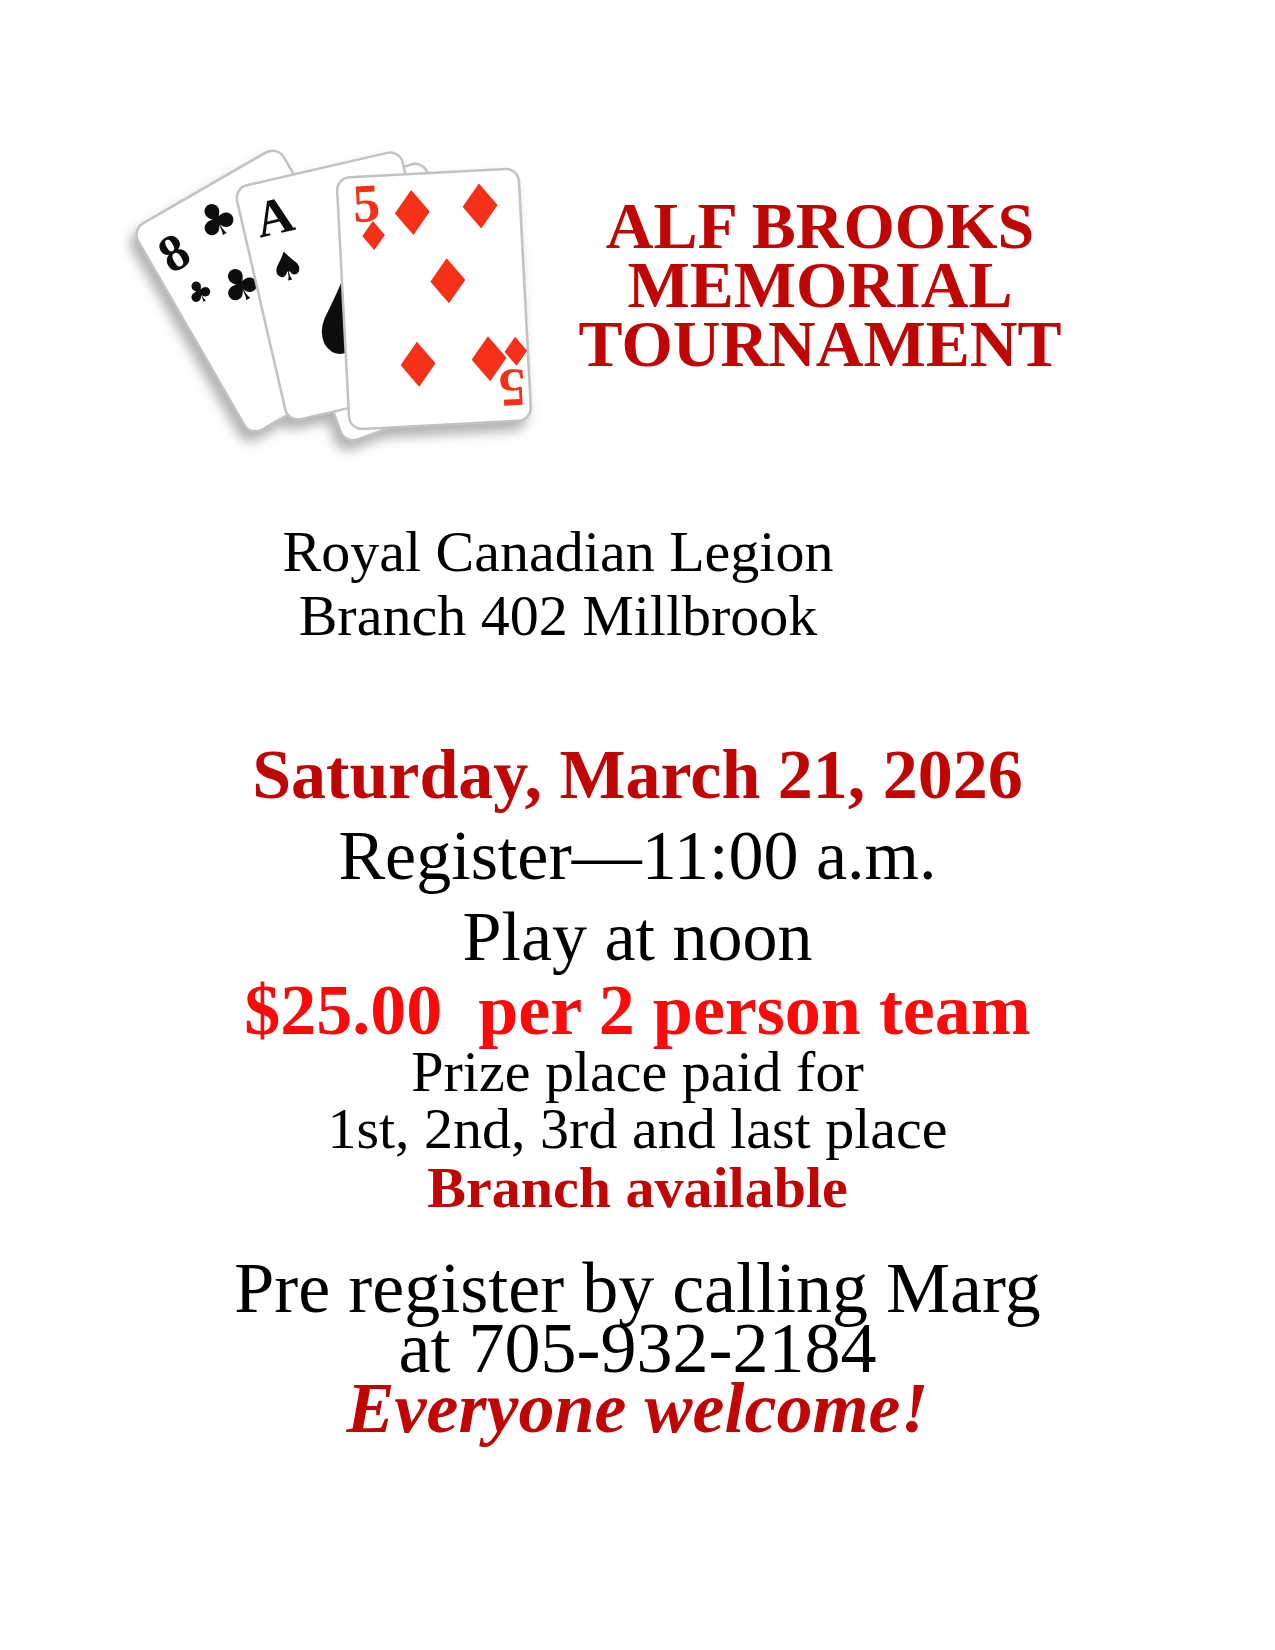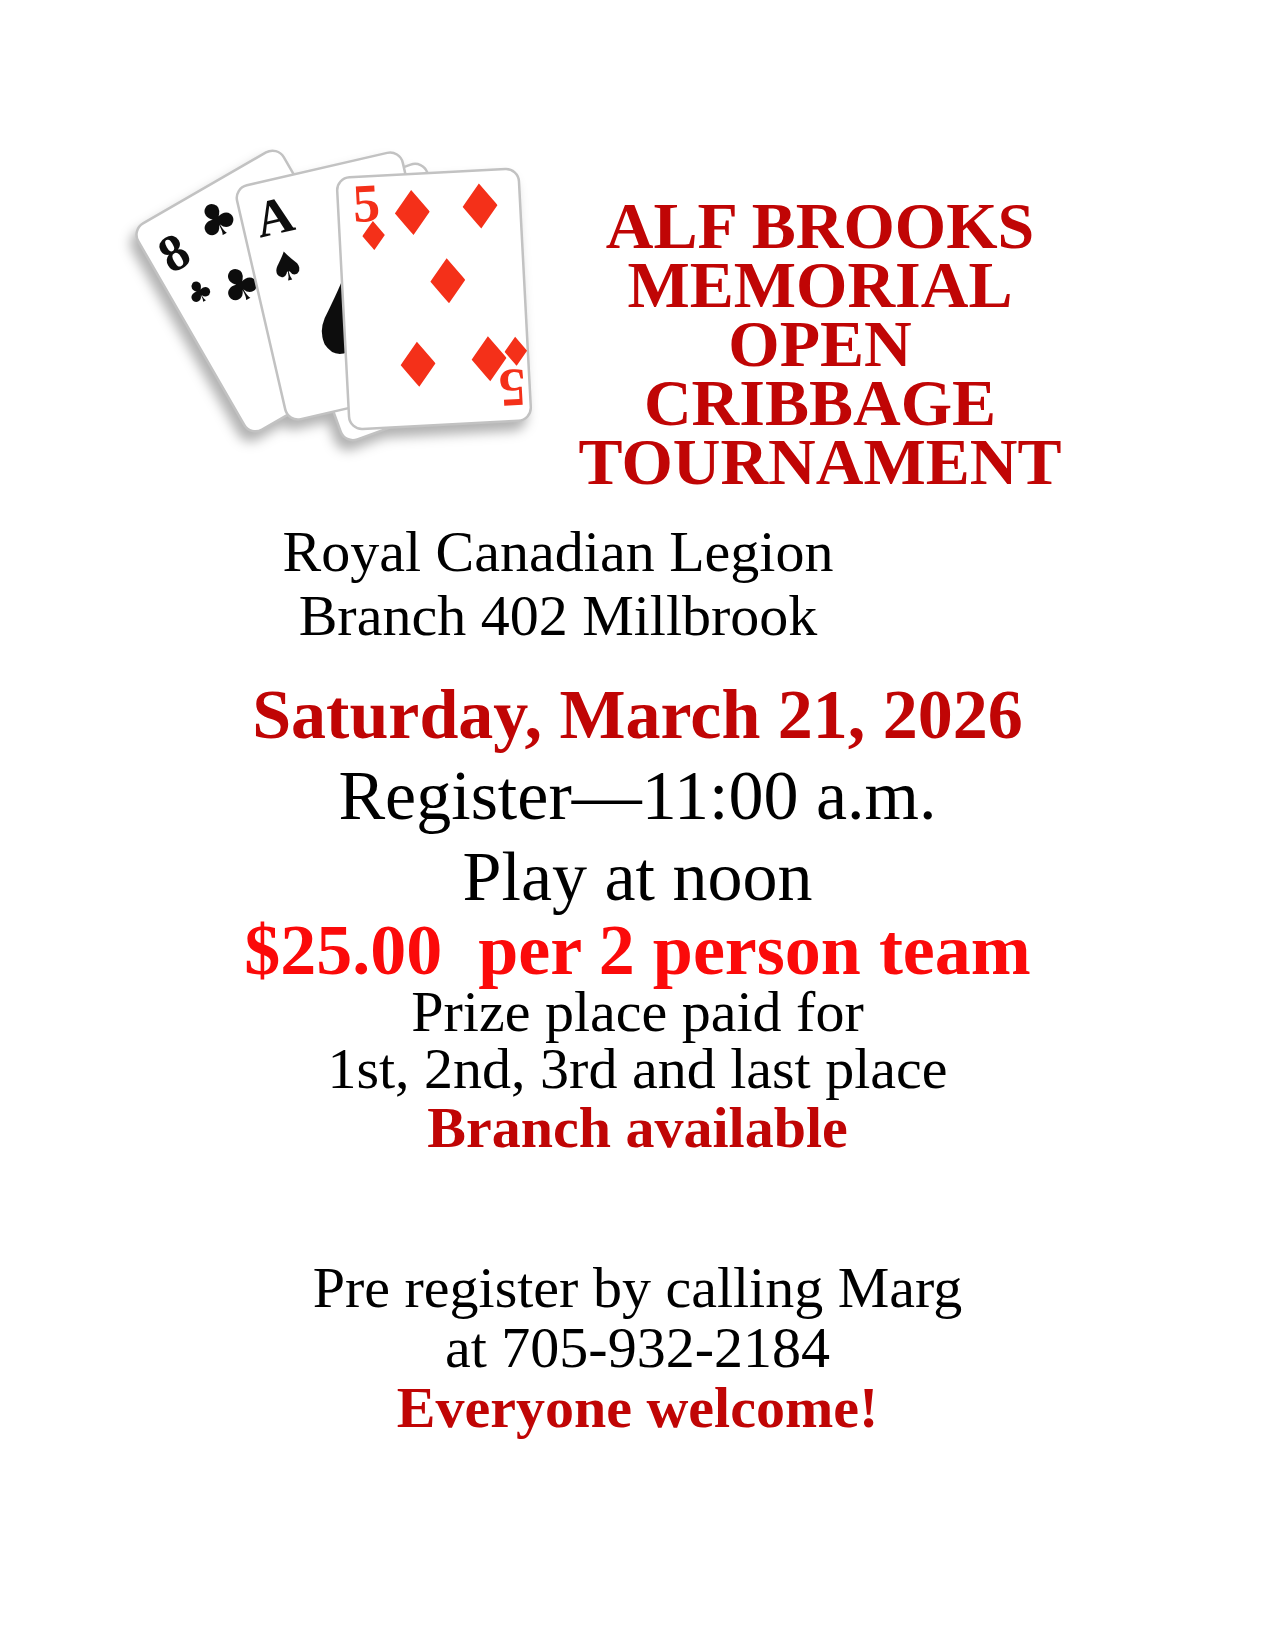--- a/index.html
+++ b/index.html
@@ -35,43 +35,43 @@
     font-weight:bold;
     font-size:66px; line-height:59px;
     color:var(--dark-red,#c00000);
   }
   .venue {
     left:0; top:520px; width:1116px;
     text-align:center;
     font-size:58px; line-height:64px;
   }
   .details {
-    left:0; top:674px; width:1275px;
+    left:0; top:734px; width:1275px;
     text-align:center;
   }
   .line-big { font-size:70px; line-height:81px; }
   .date { font-weight:bold; color:var(--dark-red,#c00000); }
   .fee {
     font-size:72px; line-height:66px;
     font-weight:bold;
     color:var(--bright-red,#fb0a0a);
     white-space:pre;
   }
   .line-mid { font-size:58px; line-height:57px; }
   .lunch {
     font-size:58px; line-height:61px;
     font-weight:bold;
     color:var(--dark-red,#c00000);
   }
   .contact {
     left:0; top:1258px; width:1275px;
     text-align:center;
-    font-size:58px; line-height:60px;
+    font-size:72px; line-height:60px;
   }
-  .welcome { font-weight:bold; color:var(--dark-red,#c00000); }
+  .welcome { font-weight:bold; color:var(--dark-red,#c00000);font-style:italic; }
 </style>
 </head>
 <body>
 
 <div class="page">
 
   <svg class="abs cards" width="410" height="330" viewBox="0 0 410 330">
 
     <g transform="translate(171,40) rotate(-20 85 120)">
       <rect class="cardface" x="0" y="0" width="170" height="240" rx="13"></rect>
@@ -105,21 +105,20 @@
       <text class="pip red" x="44" y="213" font-size="62">♦</text>
       <text class="pip red" x="115" y="211" font-size="62">♦</text>
       <text class="pip red" x="152" y="197" font-size="40">♦</text>
       <text class="rank red" font-size="54" transform="translate(178,201) rotate(180)">5</text>
     </g>
   </svg>
 
   <div class="abs title">
     <div>ALF BROOKS</div>
     <div>MEMORIAL</div>
-    <div>OPEN CRIBBAGE</div>
     <div>TOURNAMENT</div>
   </div>
 
   <div class="abs venue">
     <div>Royal Canadian Legion</div>
     <div>Branch 402 Millbrook</div>
   </div>
 
   <div class="abs details">
     <div class="line-big date">Saturday, March 21, 2026</div>

